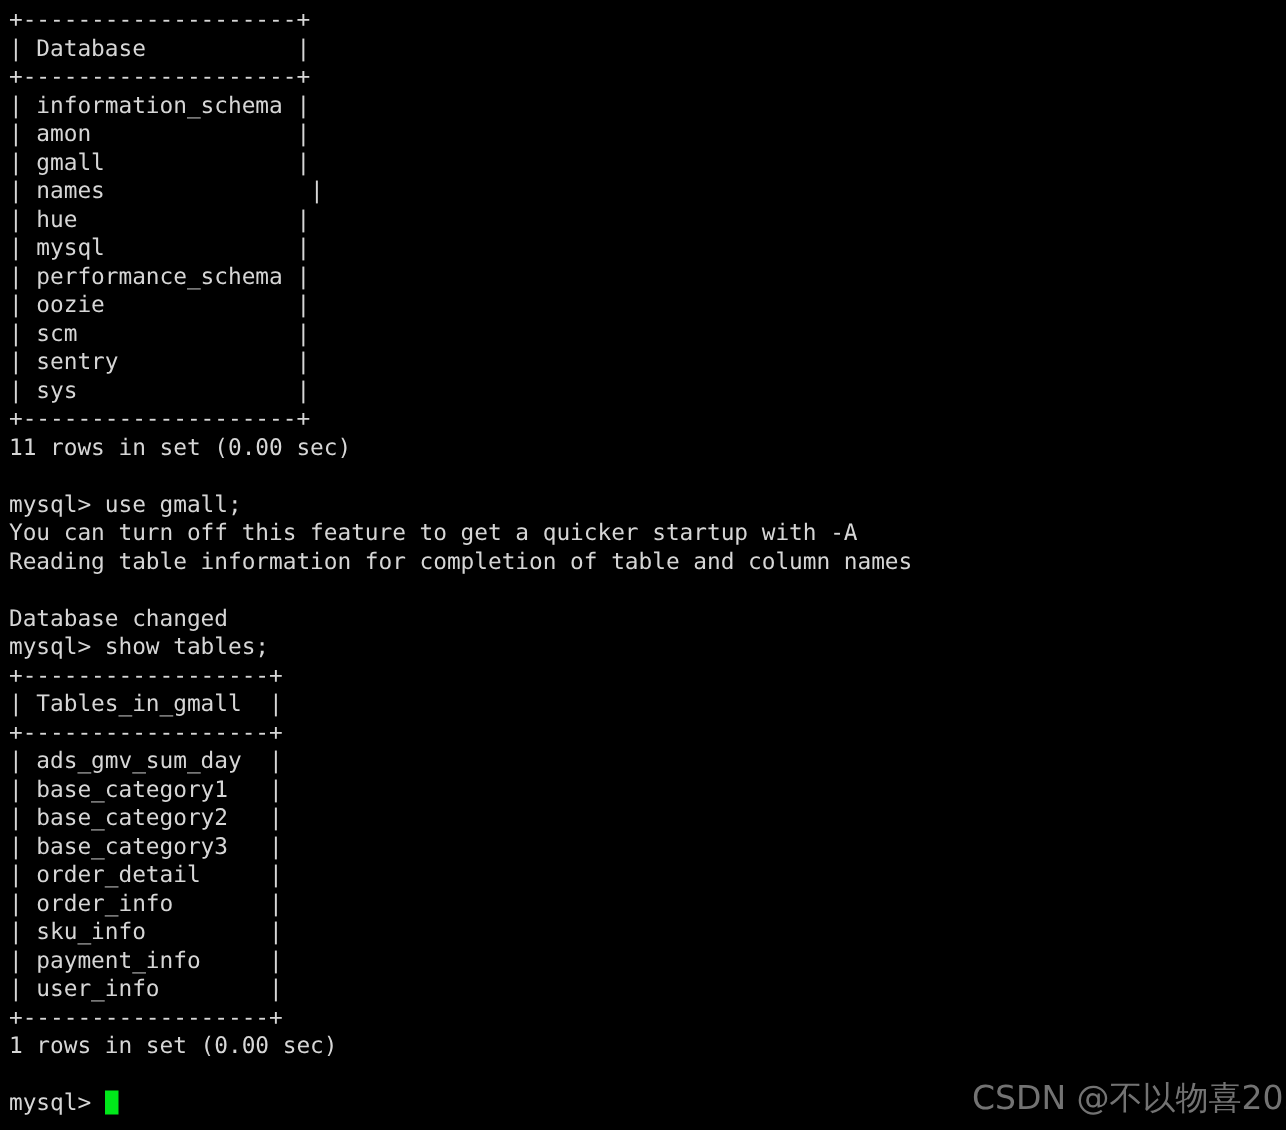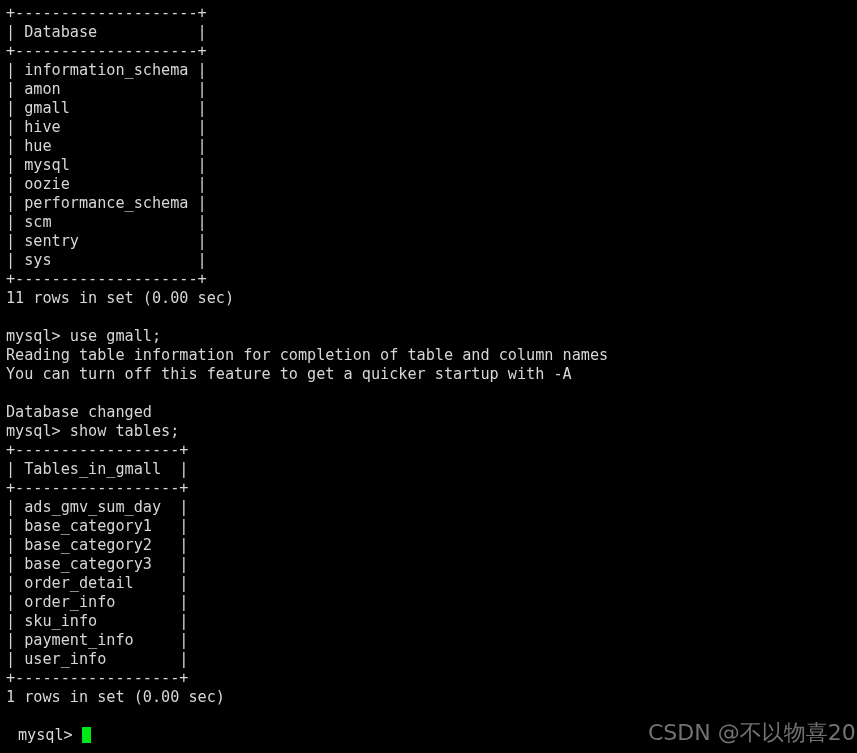--- a/index.html
+++ b/index.html
@@ -32,21 +32,20 @@
     color: #d6d6d6;
     white-space: pre;
     font-family: "DejaVu Sans Mono", "Liberation Mono", monospace;
   }
   .line.blank {
     color: transparent;
   }
   .cursor-line {
     display: block;
     white-space: pre;
-    margin-left: 12px;
   }
   .cursor-block {
     display: inline-block;
     width: 9px;
     height: 16px;
     background: #00e81a;
     vertical-align: -3px;
   }
   #watermark {
     position: absolute;
@@ -62,34 +61,34 @@
 </head>
 <body>
 
 <div id="terminal">
   <div class="line">+--------------------+</div>
   <div class="line">| Database           |</div>
   <div class="line">+--------------------+</div>
   <div class="line">| information_schema |</div>
   <div class="line">| amon               |</div>
   <div class="line">| gmall              |</div>
-  <div class="line">| hive               |</div>
+  <div class="line">| names               |</div>
   <div class="line">| hue                |</div>
   <div class="line">| mysql              |</div>
+  <div class="line">| performance_schema |</div>
   <div class="line">| oozie              |</div>
-  <div class="line">| performance_schema |</div>
   <div class="line">| scm                |</div>
   <div class="line">| sentry             |</div>
   <div class="line">| sys                |</div>
   <div class="line">+--------------------+</div>
   <div class="line">11 rows in set (0.00 sec)</div>
   <div class="line blank"></div>
   <div class="line">mysql&gt; use gmall;</div>
+  <div class="line">You can turn off this feature to get a quicker startup with -A</div>
   <div class="line">Reading table information for completion of table and column names</div>
-  <div class="line">You can turn off this feature to get a quicker startup with -A</div>
   <div class="line blank"></div>
   <div class="line">Database changed</div>
   <div class="line">mysql&gt; show tables;</div>
   <div class="line">+------------------+</div>
   <div class="line">| Tables_in_gmall  |</div>
   <div class="line">+------------------+</div>
   <div class="line">| ads_gmv_sum_day  |</div>
   <div class="line">| base_category1   |</div>
   <div class="line">| base_category2   |</div>
   <div class="line">| base_category3   |</div>

